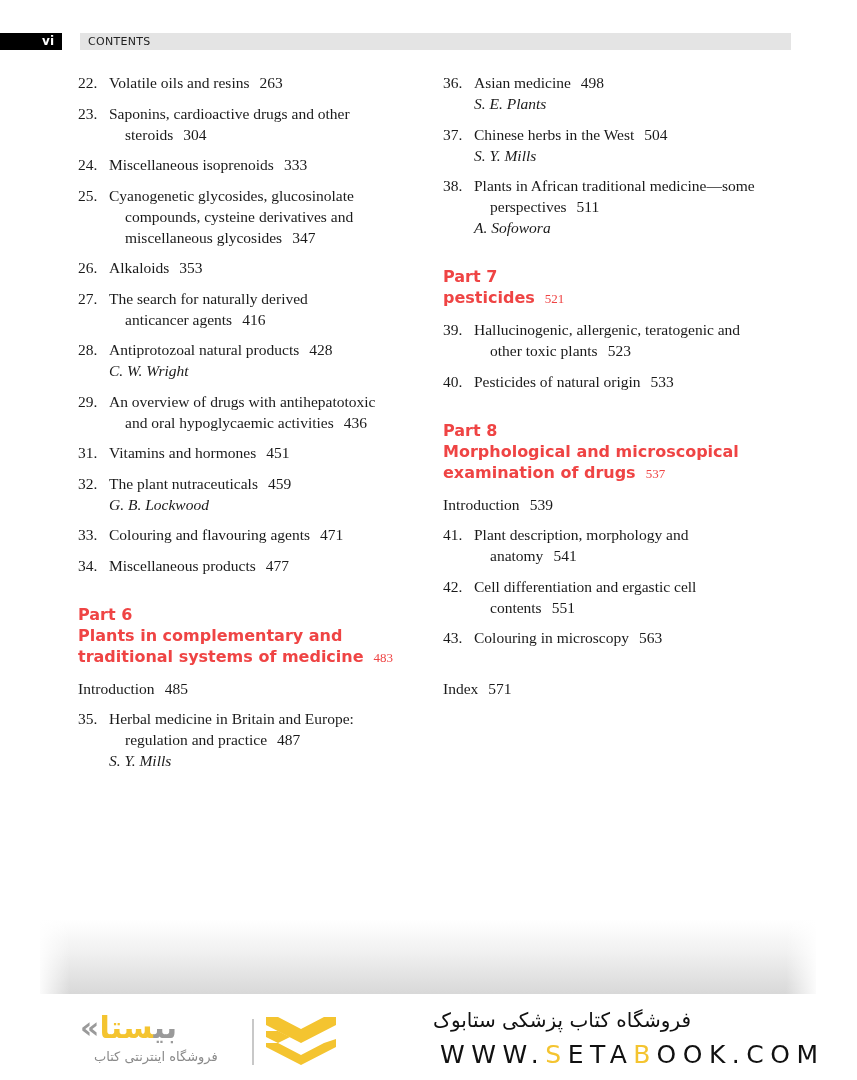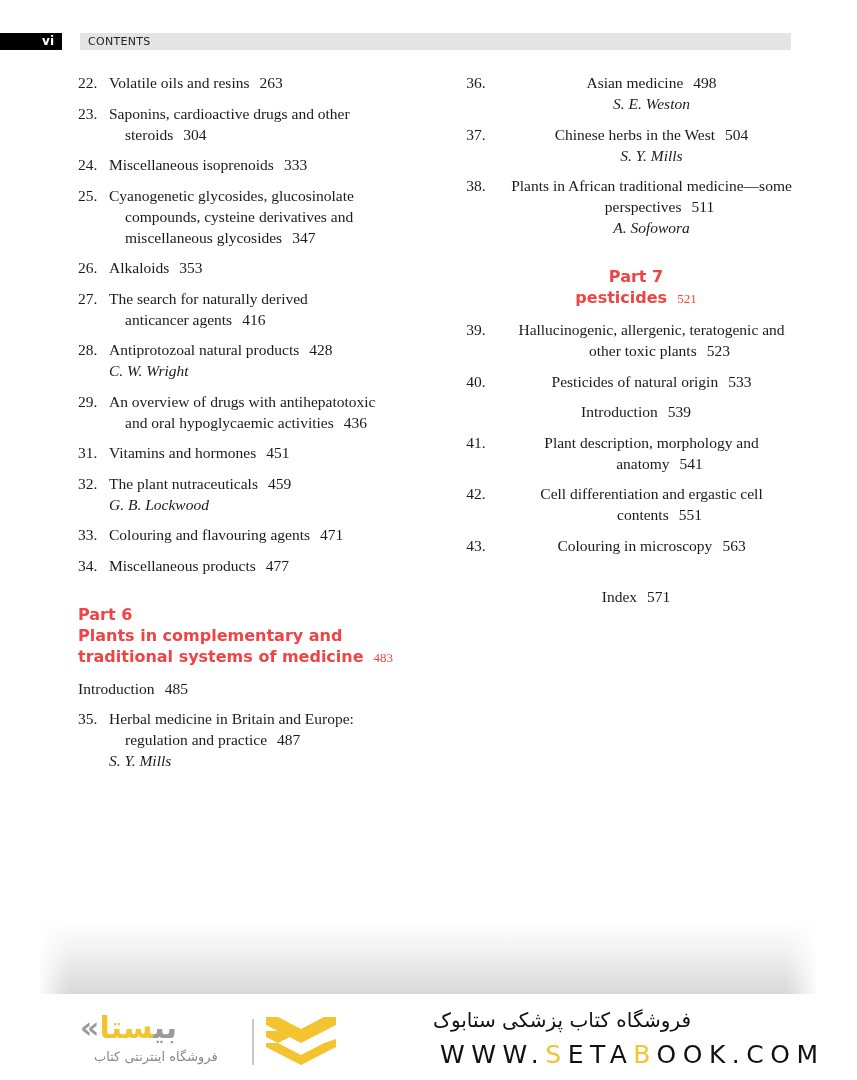--- a/index.html
+++ b/index.html
@@ -7,21 +7,21 @@
   body { position: relative; font-family: "Liberation Serif", "DejaVu Serif", serif; color: #1a1a1a; }
 
   .header { position: absolute; top: 33px; left: 0; width: 857px; height: 17px; }
   .folio-box { position: absolute; left: 0; top: 0; width: 62px; height: 17px; background: #000; }
   .folio { position: absolute; right: 8px; top: 1px; color: #fff; font-family: "DejaVu Sans", sans-serif; font-weight: bold; font-size: 12px; line-height: 15px; }
   .running-bar { position: absolute; left: 80px; top: 0; width: 711px; height: 17px; background: #e4e4e4; }
   .running-head { position: absolute; left: 8px; top: 2px; font-family: "DejaVu Sans", sans-serif; font-size: 11px; letter-spacing: 0.3px; color: #222; line-height: 14px; }
 
   .col { position: absolute; top: 72px; width: 350px; }
   .col-left { left: 78px; }
-  .col-right { left: 461px; text-align: center; }
+  .col-right { left: 443px; }
 
   .entry { position: relative; font-size: 15.5px; line-height: 21px; margin-bottom: 9.5px; }
   .entry .num { position: absolute; left: 0; top: 0; width: 30px; }
   .entry .title-wrap { padding-left: 31px; }
   .entry .title-wrap .t { display: block; padding-left: 16px; text-indent: -16px; }
   .entry .pg { margin-left: 10px; }
   .entry .author { display: block; padding-left: 0; font-style: italic; }
 
   .plain { font-size: 15.5px; line-height: 21px; margin-bottom: 9.5px; }
   .plain .pg { margin-left: 10px; }
@@ -155,21 +155,21 @@
       </div>
     </div>
 </div>
 
 <div class="col col-right">
   <div id="right-entries-a">
       <div class="entry">
         <span class="num">36.</span>
         <div class="title-wrap">
           <span class="t"><span>Asian medicine</span><span class="pg">498</span></span>
-          <span class="author">S. E. Weston</span>
+          <span class="author">S. E. Plants</span>
         </div>
       </div>
       <div class="entry">
         <span class="num">37.</span>
         <div class="title-wrap">
           <span class="t"><span>Chinese herbs in the West</span><span class="pg">504</span></span>
           <span class="author">S. Y. Mills</span>
         </div>
       </div>
       <div class="entry">
@@ -193,20 +193,25 @@
         </div>
       </div>
       <div class="entry">
         <span class="num">40.</span>
         <div class="title-wrap">
           <span class="t"><span>Pesticides of natural origin</span><span class="pg">533</span></span>
         </div>
       </div>
     </div>
 
+  <div class="part">
+    <div class="part-label">Part 8</div>
+    <div class="part-title"><span>Morphological and microscopical</span></div>
+    <div class="part-title"><span>examination of drugs</span><span class="pg">537</span></div>
+  </div>
   <div class="plain"><span>Introduction</span><span class="pg">539</span></div>
   <div id="right-part8-entries">
       <div class="entry">
         <span class="num">41.</span>
         <div class="title-wrap">
           <span class="t"><span>Plant description, morphology and</span><br><span>anatomy</span><span class="pg">541</span></span>
         </div>
       </div>
       <div class="entry">
         <span class="num">42.</span>

